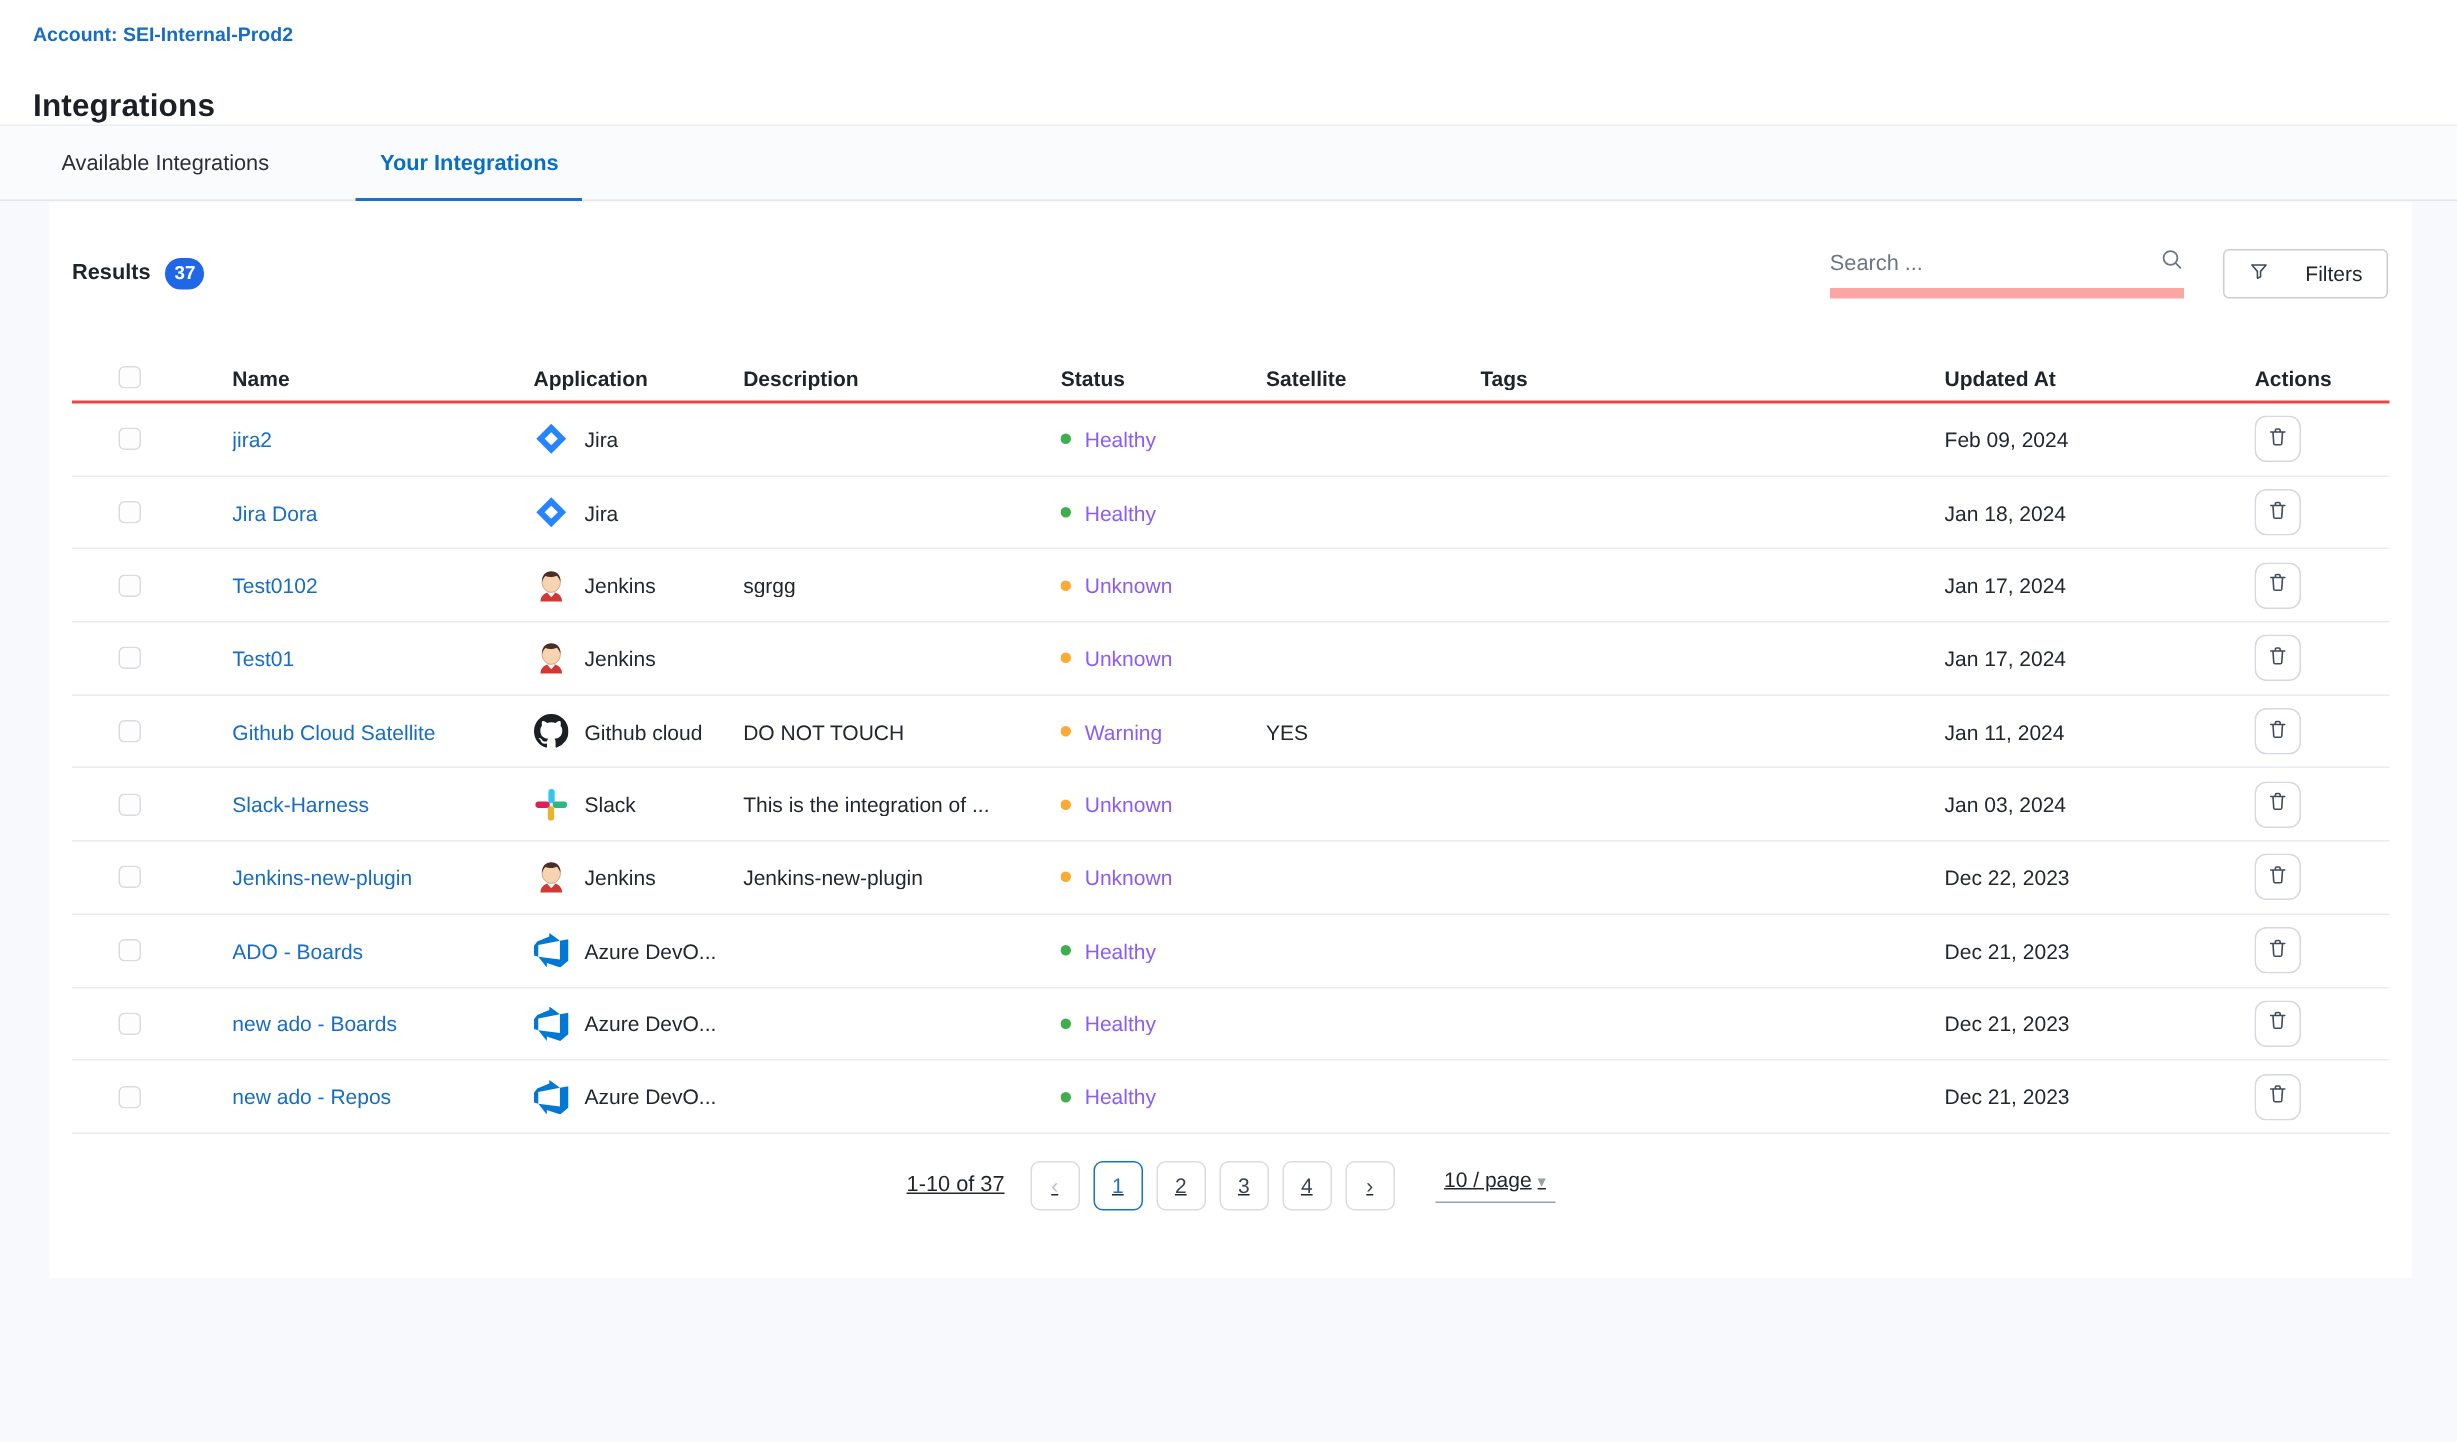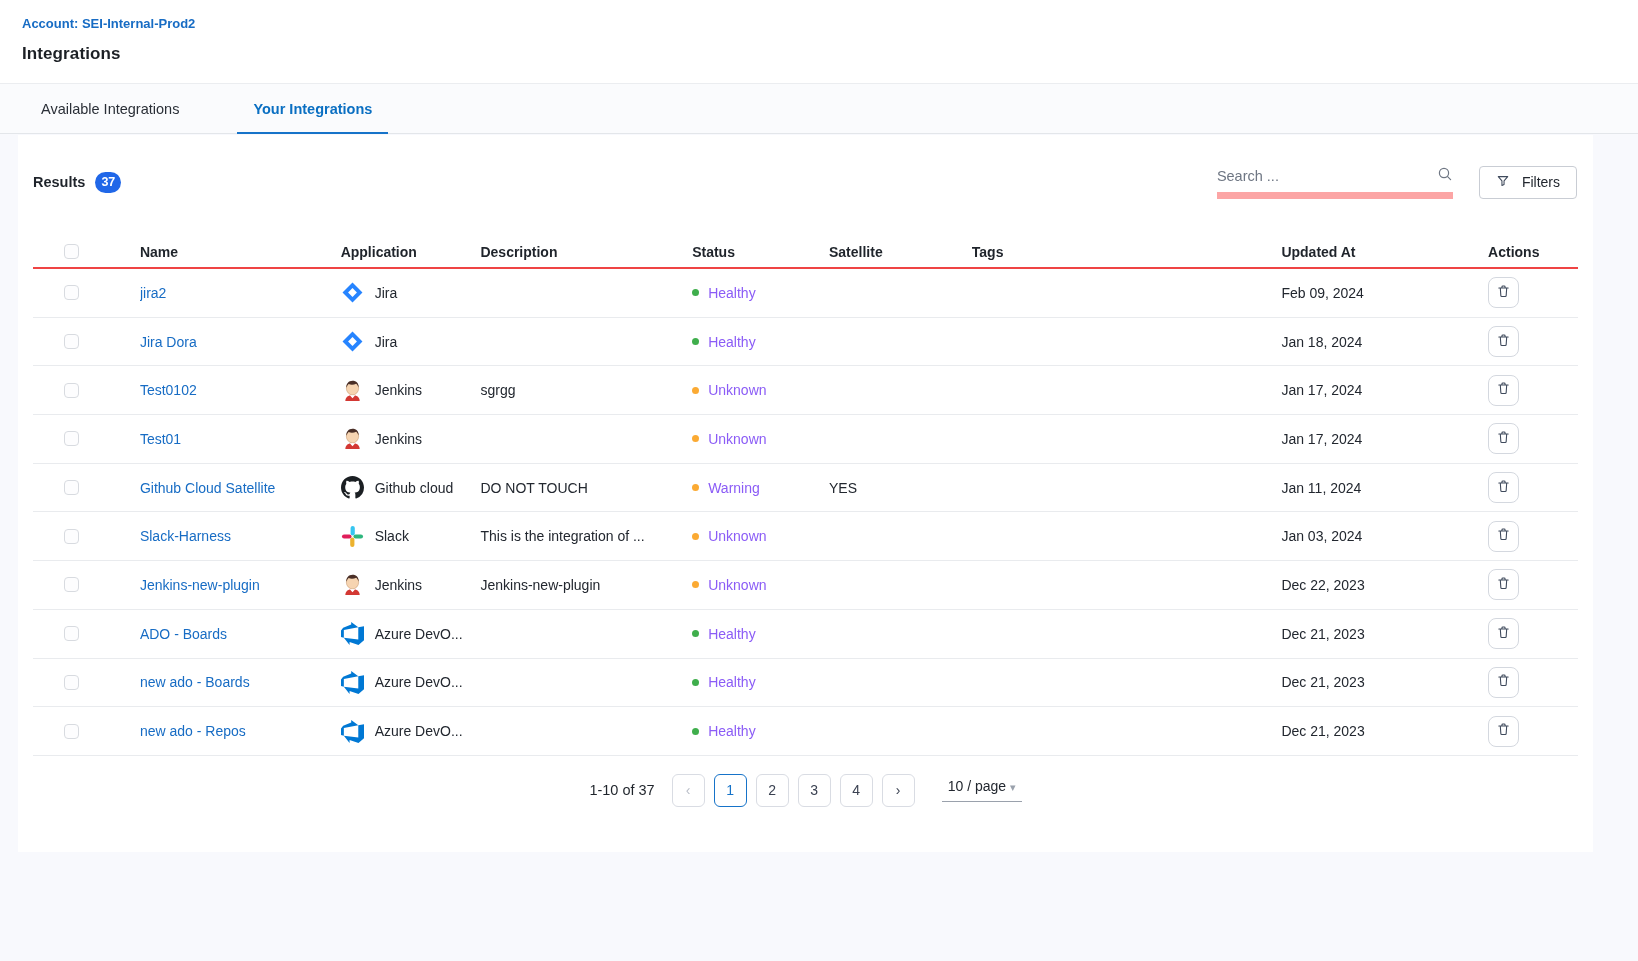--- a/index.html
+++ b/index.html
@@ -2,40 +2,40 @@
 <html><head>
 <meta charset="utf-8">
 <style>
   * { margin:0; padding:0; box-sizing:border-box; }
   html,body { background:#f8f9fd; }
   body { width:1638px; height:961px; font-family:"Liberation Sans", sans-serif; color:#22272f; position:relative; overflow:hidden; }
 
   
   .top-header { background:#fff; height:84px; padding:14px 0 0 22px; border-bottom:1px solid #ebedf0; }
   .account-link { display:inline-block; font-size:13px; font-weight:700; color:#176cc4; text-decoration:none; cursor:pointer; }
-  .page-title { margin-top:12px; font-size:17px; font-weight:800; color:#1c2025; letter-spacing:.1px; }
+  .page-title { margin-top:27px; font-size:21px; font-weight:800; color:#1c2025; letter-spacing:.1px; }
 
   
   .tabbar { height:50px; background:#fafbfd; border-bottom:1px solid #e3e6ea; display:flex; align-items:stretch; padding-left:25px; }
   .tab { display:flex; align-items:center; padding:0 16px; margin-right:42px; font-size:14.5px; color:#2a2f37; cursor:pointer; position:relative; }
   .tab.active { color:#0a6fc2; font-weight:700; }
   .tab.active::after { content:""; position:absolute; left:0; right:0; bottom:-1px; height:2px; background:#1673c9; }
 
   
-  .card { position:absolute; left:18px; top:135px; width:1575px; height:717px; background:#fff; }
+  .card { position:absolute; left:33px; top:135px; width:1575px; height:717px; background:#fff; }
 
   
   .toolbar { display:flex; align-items:center; padding:30px 16px 0 15px; height:64px; }
   .results-label { font-size:14.5px; font-weight:700; color:#1f242b; }
   .results-badge { margin-left:10px; background:#2067e8; color:#fff; font-size:12.5px; font-weight:700; border-radius:999px; padding:3px 6px; line-height:1.2; }
   .toolbar-right { margin-left:auto; display:flex; align-items:center; }
   .search-box { display:flex; align-items:center; width:236px; border-bottom:7px solid #fca5a5; padding-bottom:6px; margin-right:26px; }
   .search-box input { border:none; outline:none; flex:1; font-size:14.5px; color:#22272f; background:transparent; font-family:"Liberation Sans", sans-serif; }
   .search-box input::placeholder { color:#6e7683; }
-  .filters-btn { display:flex; align-items:center; gap:12px; background:#fff; border:1px solid #c9cdd4; border-radius:4px; height:33px; padding:0 16px; font-size:14px; color:#22272f; cursor:pointer; font-family:"Liberation Sans", sans-serif; }
+  .filters-btn { display:flex; align-items:center; gap:24px; background:#fff; border:1px solid #c9cdd4; border-radius:4px; height:33px; padding:0 16px; font-size:14px; color:#22272f; cursor:pointer; font-family:"Liberation Sans", sans-serif; }
 
   
   .table { margin:37px 15px 0 15px; }
   .tr { display:flex; align-items:center; }
   .thead { height:33px; border-bottom:2px solid #ef4444; font-weight:700; font-size:14px; color:#1f242b; }
   .row { height:48.7px; border-bottom:1px solid #e9ebee; font-size:14px; }
   .td { padding-right:8px; display:flex; align-items:center; overflow:hidden; white-space:nowrap; }
   .col-cb      { width:107px; padding-left:31px; }
   .col-name    { width:201px; }
   .col-app     { width:140px; }
@@ -48,21 +48,21 @@
 
   .checkbox { width:15px; height:15px; border:1.5px solid #d8dbe0; border-radius:4px; background:#fdfdfe; cursor:pointer; display:inline-block; }
   .name-link { color:#176cc4; text-decoration:none; cursor:pointer; font-weight:400; }
   .app-icon { width:23px; height:23px; margin-right:11px; display:inline-flex; align-items:center; justify-content:center; }
   .app-icon svg { width:23px; height:23px; }
   .status-dot { width:7px; height:7px; border-radius:50%; margin-right:9px; flex:none; }
   .status-text { color:#8b5cf6; }
   .trash-btn { width:31px; height:31px; border:1px solid #d4d8df; border-radius:8px; background:#fff; cursor:pointer; display:flex; align-items:center; justify-content:center; }
 
   
-  .pagination { display:flex; align-items:center; justify-content:center; margin-top:18px; gap:9px; }
+  .pagination { display:flex; align-items:center; justify-content:center; margin-top:18px; gap:9px;text-decoration:underline; }
   .page-range { font-size:14.5px; color:#1f242b; margin-right:8px; }
   .page-btn { min-width:33px; height:33px; border:1px solid #d9dce3; border-radius:6px; background:#fff; font-size:14px; color:#3a4151; cursor:pointer; display:flex; align-items:center; justify-content:center; font-family:"Liberation Sans", sans-serif; }
   .page-btn.current { border-color:#1673c9; color:#1673c9; }
   .page-btn.nav-prev { color:#b8bdc7; }
   .page-size { display:flex; align-items:flex-end; gap:4px; margin-left:18px; border-bottom:1px solid #9aa1ac; padding:0 6px 7px 6px; font-size:14px; color:#22272f; cursor:pointer; }
   .page-size .chev { color:#9aa1ac; font-size:11px; }
 </style>
 </head>
 <body>
 

